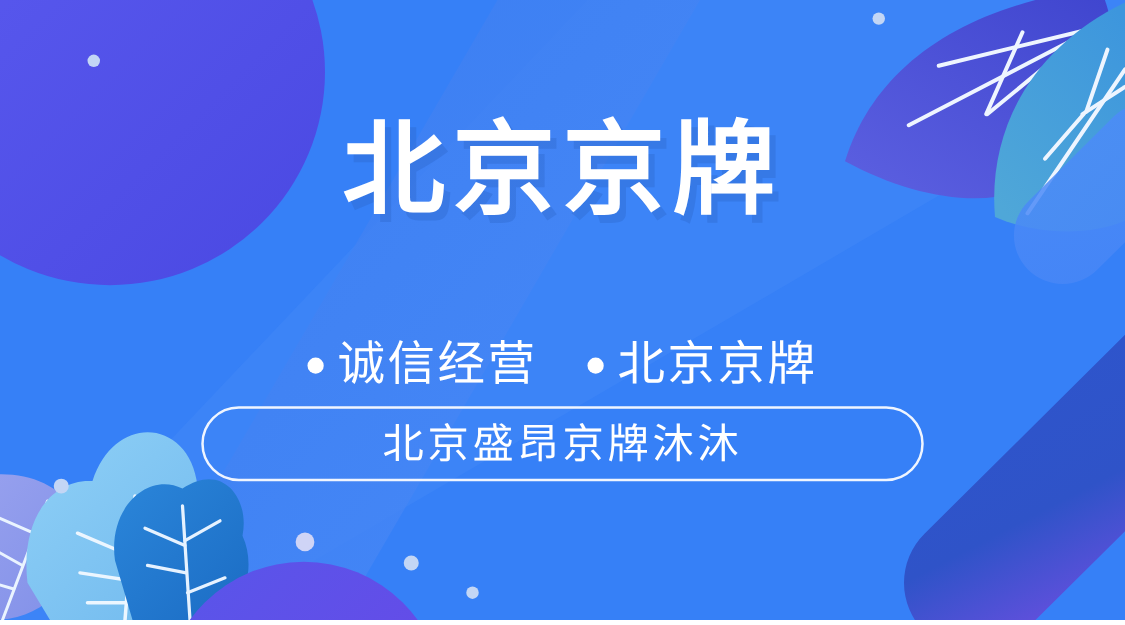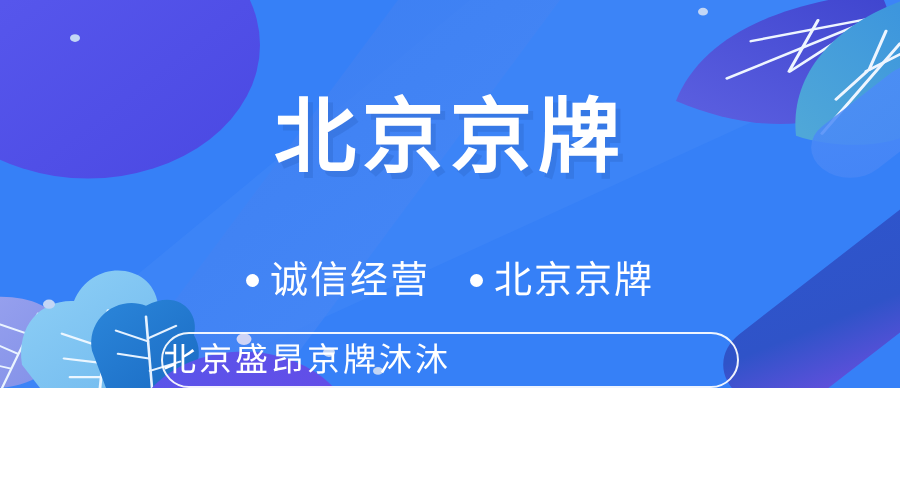--- a/index.html
+++ b/index.html
@@ -4,21 +4,21 @@
 <title>北京京牌</title>
 <style>
   html, body {
     margin: 0;
     padding: 0;
     background: #ffffff;
   }
   #banner {
     position: relative;
     width: 900px;
-    height: 388px;
+    height: 496px;
     overflow: hidden;
     background: #3680f7;
     font-family: "Liberation Sans", "DejaVu Sans", sans-serif;
     user-select: none;
   }
   .layer {
     position: absolute;
     inset: 0;
     width: 100%;
     height: 100%;
@@ -40,21 +40,21 @@
     line-height: 1;
     font-weight: 700;
     color: #ffffff;
     letter-spacing: 6px;
     text-shadow: 5px 6px 0 rgba(40, 95, 185, 0.28);
     white-space: nowrap;
   }
 
   
   .slogans {
-    margin-top: 28px;
+    margin-top: 40px;
     display: flex;
     align-items: center;
     gap: 40px;
     white-space: nowrap;
   }
   .slogan {
     display: flex;
     align-items: center;
     gap: 11px;
     font-size: 38px;
@@ -68,27 +68,28 @@
     height: 13px;
     border-radius: 50%;
     background: #ffffff;
     flex: none;
     position: relative;
     top: 1px;
   }
 
   
   .pill {
-    margin-top: 33px;
+    margin-top: 14px;
     width: 578px;
     height: 60px;
     border: 2px solid rgba(255,255,255,0.92);
     border-radius: 34px;
     display: flex;
     align-items: center;
+    justify-content: center;
     box-sizing: border-box;
     background: transparent;
   }
   .pill-text {
     font-size: 33px;
     line-height: 1;
     color: #ffffff;
     letter-spacing: 3px;
     font-weight: 400;
     white-space: nowrap;

